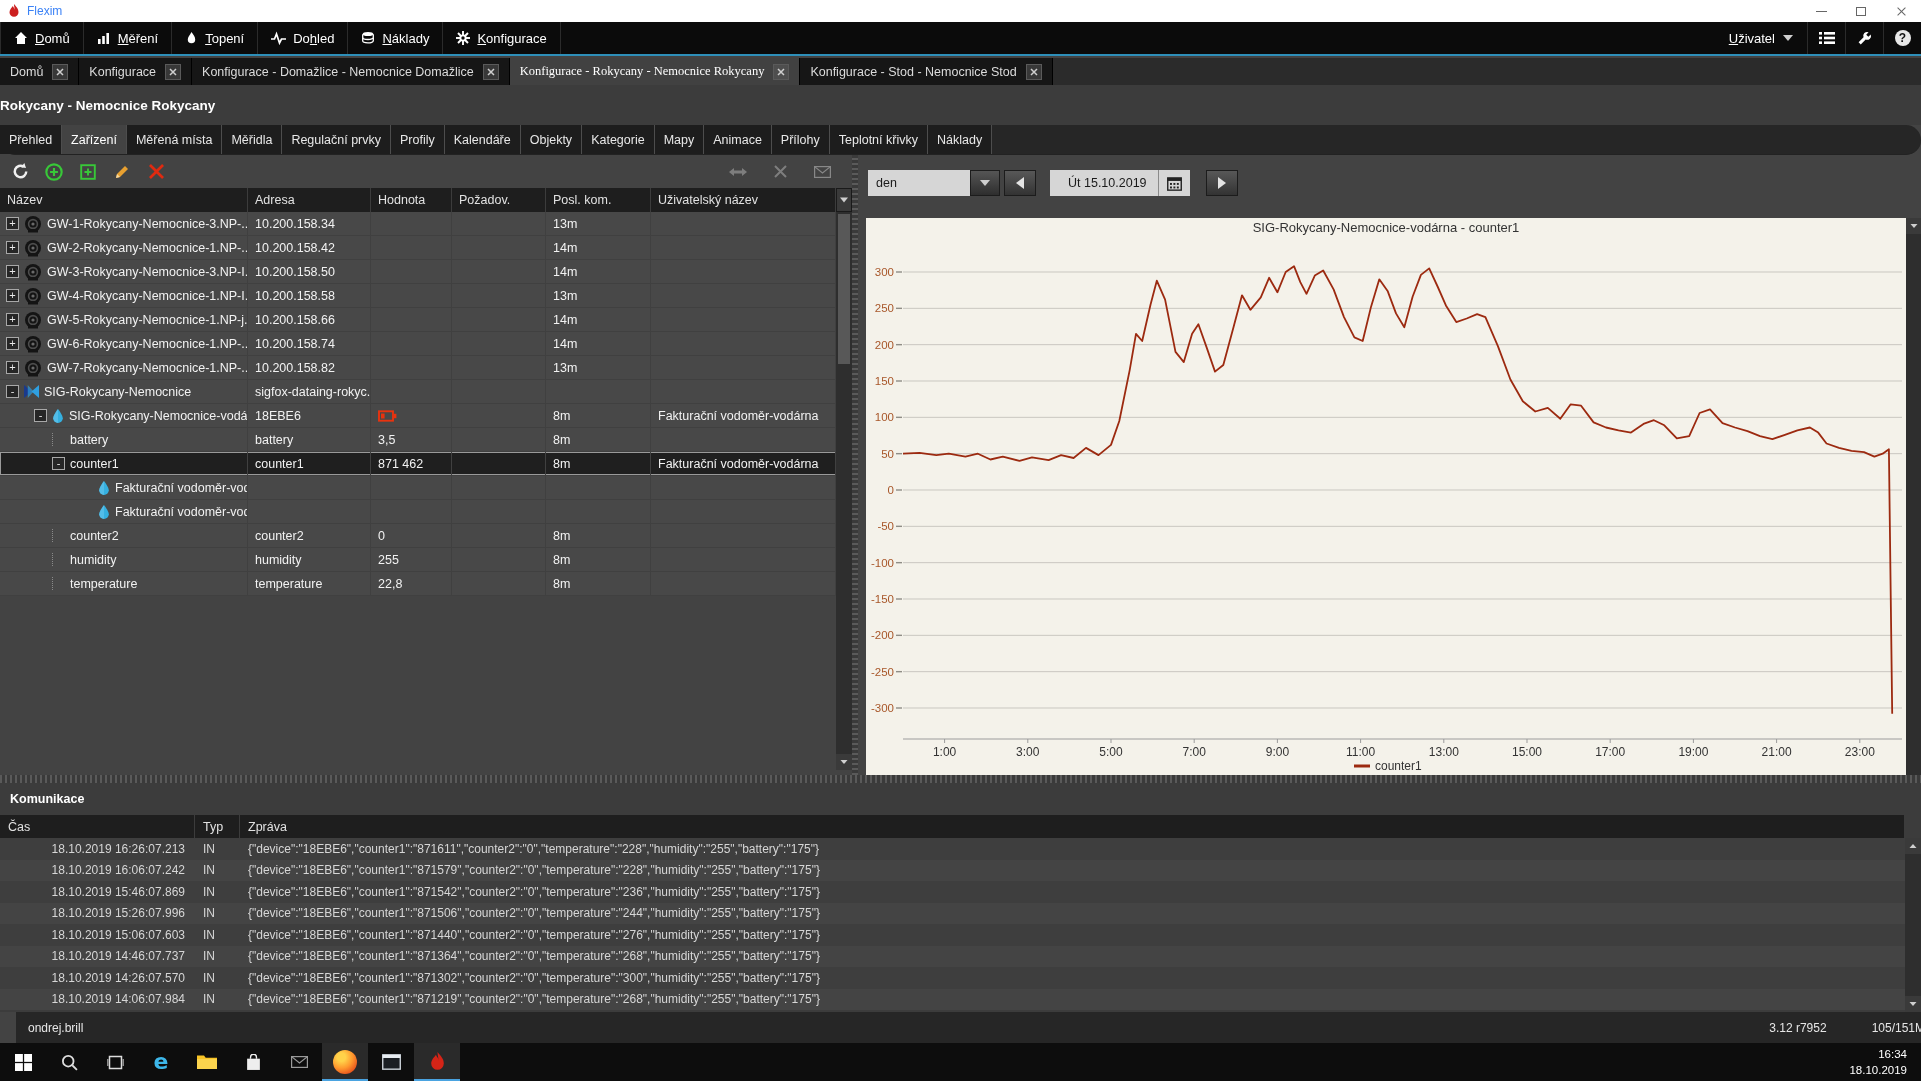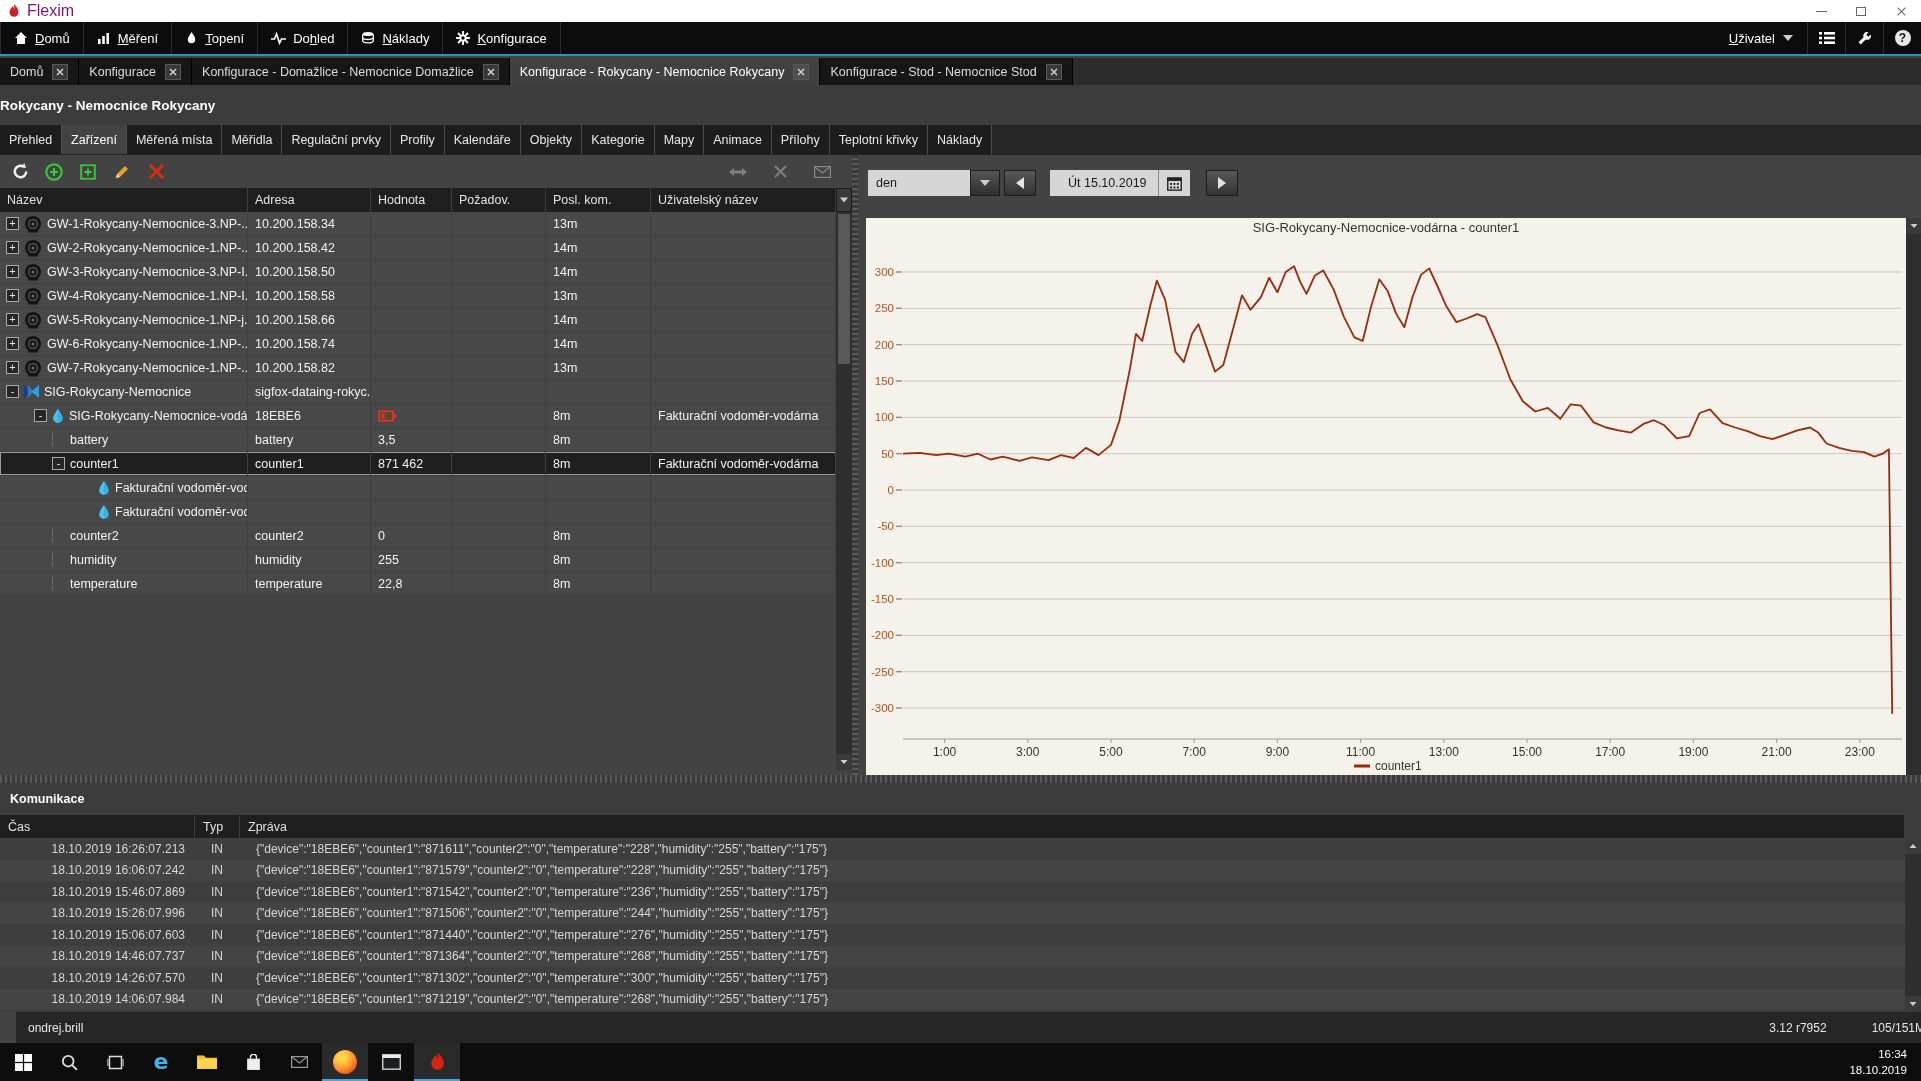--- a/index.html
+++ b/index.html
@@ -2,21 +2,21 @@
 <html><head>
 <meta charset="utf-8">
 <style>
   * { margin:0; padding:0; box-sizing:border-box; }
   html,body { width:1921px; height:1081px; overflow:hidden; background:#434343;
               font-family:"Liberation Sans",sans-serif; }
 
   
   .titlebar { position:absolute; top:0; left:0; width:1921px; height:22px; background:#ffffff;
               display:flex; align-items:center; padding-left:8px; gap:7px; }
-  .app-title { font-size:16px; color:#701a75; }
+  .app-title { font-size:12px; color:#3b82f6; }
   .win-controls { margin-left:auto; display:flex; height:100%; }
   .win-btn { width:40px; height:100%; display:flex; align-items:center; justify-content:center; }
   .glyph-min { width:11px; height:1px; background:#666; }
   .glyph-max { width:10px; height:9px; border:1px solid #666; }
   .glyph-close { position:relative; width:11px; height:11px; }
   .glyph-close:before,.glyph-close:after{content:"";position:absolute;left:5px;top:0;width:1px;height:11px;background:#666;}
   .glyph-close:before{transform:rotate(45deg);} .glyph-close:after{transform:rotate(-45deg);}
 
   
   .menubar { position:absolute; top:22px; left:0; width:1921px; height:34px; background:#0b0b0b;
@@ -31,33 +31,33 @@
                   border-left:1px solid #2b2b2b; }
   .help-circle { width:16px; height:16px; border-radius:50%; background:#e8e8e8; color:#111;
                  font-size:12px; font-weight:bold; text-align:center; line-height:16px; }
   u { text-decoration:underline; }
 
   
   .tabstrip { position:absolute; top:58px; left:0; width:1921px; height:27px; background:#2b2b2b;
               display:flex; align-items:stretch; }
   .tab { display:flex; align-items:center; gap:9px; padding:0 10px; background:#161616;
          border-right:1px solid #000; color:#dcdcdc; font-size:12.5px; white-space:nowrap; }
-  .tab.active { background:#414141; color:#fff; }
+  .tab.active { background:#414141; color:#fff;font-family:Liberation Serif, serif; }
   .tclose { width:16px; height:16px; background:#383838; border:1px solid #5a5a5a;
             display:flex; align-items:center; justify-content:center; }
   .tab.active .tclose { background:#4e4e4e; }
 
   
   .section-header { position:absolute; top:85px; left:0; width:1921px; height:40px; background:#3c3c3c;
                     display:flex; align-items:center; }
   .page-title { color:#fff; font-size:13.5px; font-weight:bold; }
 
   
   .subtabs { position:absolute; top:125px; left:0; width:1921px; height:30px; background:#262626;
-             display:flex; align-items:stretch; border-bottom:1px solid #222; }
+             display:flex; align-items:stretch; border-bottom:1px solid #222;border-radius:15px; }
   .subtab { display:flex; align-items:center; padding:0 9px; background:#1d1d1d; color:#e8e8e8;
             font-size:12.5px; border-right:1px solid #4d4d4d; white-space:nowrap; }
   .subtab.active { background:#434343; color:#fff; }
 
   
   .main { position:absolute; top:155px; left:0; width:1921px; height:620px; background:#434343; }
   .left-panel { position:absolute; left:0; top:0; width:852px; height:620px; }
   .v-splitter { position:absolute; left:852px; top:0; width:6px; height:620px;
                 background:repeating-linear-gradient(0deg,#5a5a5a 0 2px,#3a3a3a 2px 5px); }
   .right-panel { position:absolute; left:858px; top:0; width:1063px; height:620px; }
@@ -124,21 +124,21 @@
   .h-splitter { position:absolute; top:775px; left:0; width:1921px; height:8px;
                 background:repeating-linear-gradient(90deg,#5a5a5a 0 2px,#3a3a3a 2px 5px); }
   .kom-panel { position:absolute; top:783px; left:0; width:1921px; height:229px; background:#3c3c3c; }
   .kom-title { padding:9px 0 0 10px; color:#fff; font-size:12.5px; font-weight:bold; height:32px; }
   .kom-grid { display:grid; grid-template-columns:195px 45px 1fr; }
   .kom-header { width:1905px; height:23px; background:#1e1e1e; color:#e2e2e2; font-size:12.5px; }
   .kom-header .cell { display:flex; align-items:center; padding-left:8px; border-right:1px solid #3c3c3c; }
   .kom-rows { width:1905px; }
   .kom-row { height:21.5px; background:#3e3e3e; color:#d6d6d6; font-size:12px; }
   .kom-row.alt { background:#444444; }
-  .kom-row .cell { display:flex; align-items:center; padding-left:8px; overflow:hidden; white-space:nowrap;margin-left:8px; }
+  .kom-row .cell { display:flex; align-items:center; padding-left:8px; overflow:hidden; white-space:nowrap; }
   .kom-row .cas { justify-content:flex-end; padding-right:10px; }
   .kom-scroll { position:absolute; right:0; top:55px; width:16px; height:174px; background:#2e2e2e; }
 
   
   .statusbar { position:absolute; top:1012px; left:16px; width:1921px; height:31px; background:#262626;
                display:flex; align-items:center; color:#e6e6e6; font-size:12px; padding:0 12px; }
   .status-right { margin-left:auto; display:flex; gap:45px; }
 
   
   .taskbar { position:absolute; top:1043px; left:0; width:1921px; height:38px; background:#0d0d0d;

